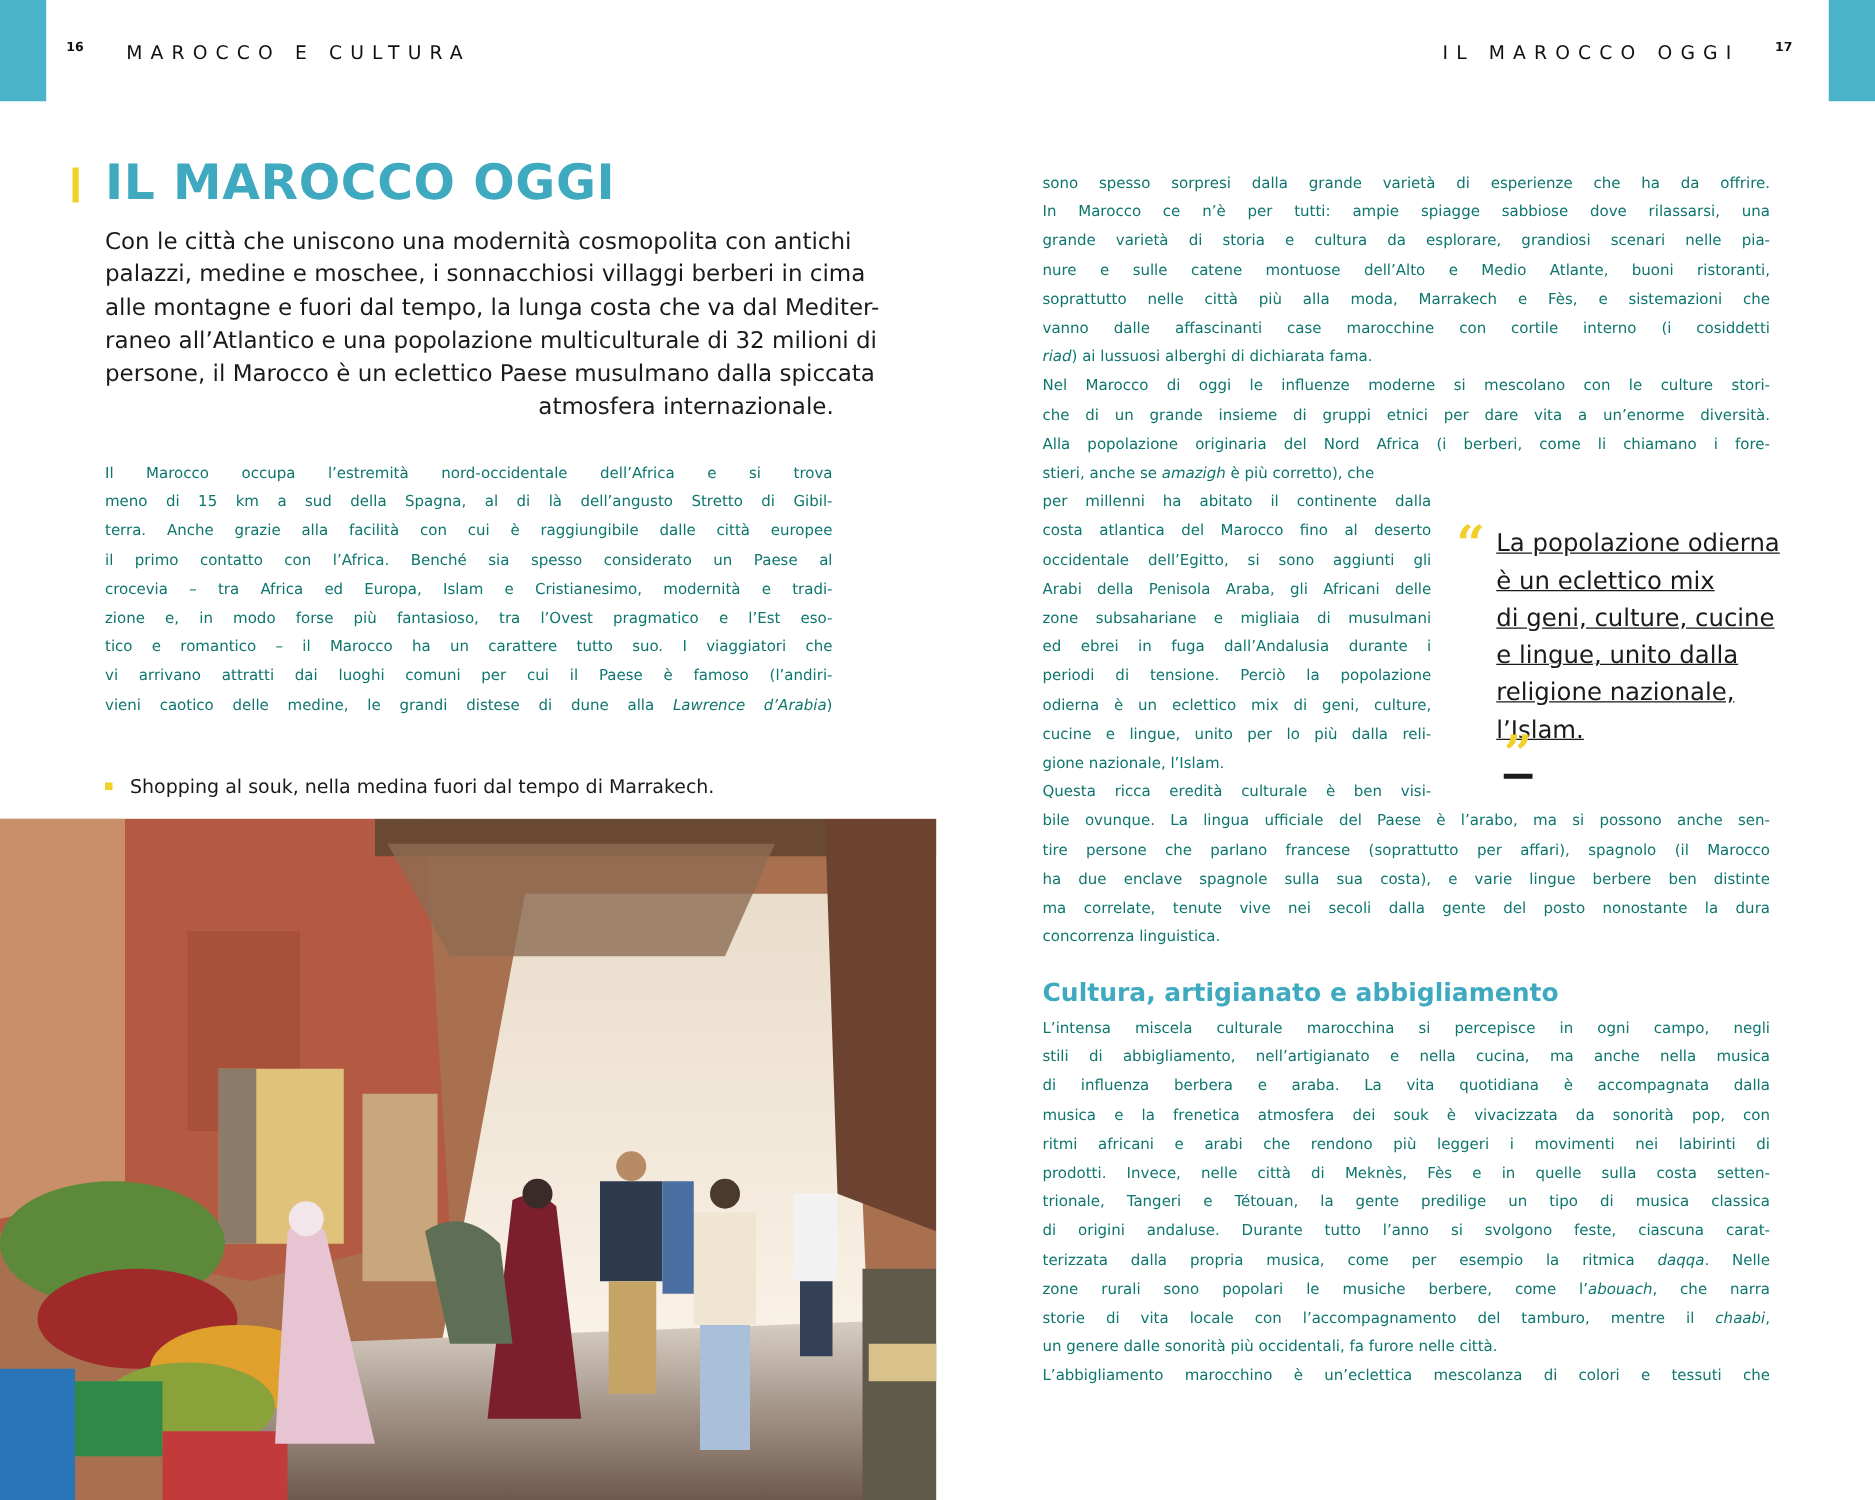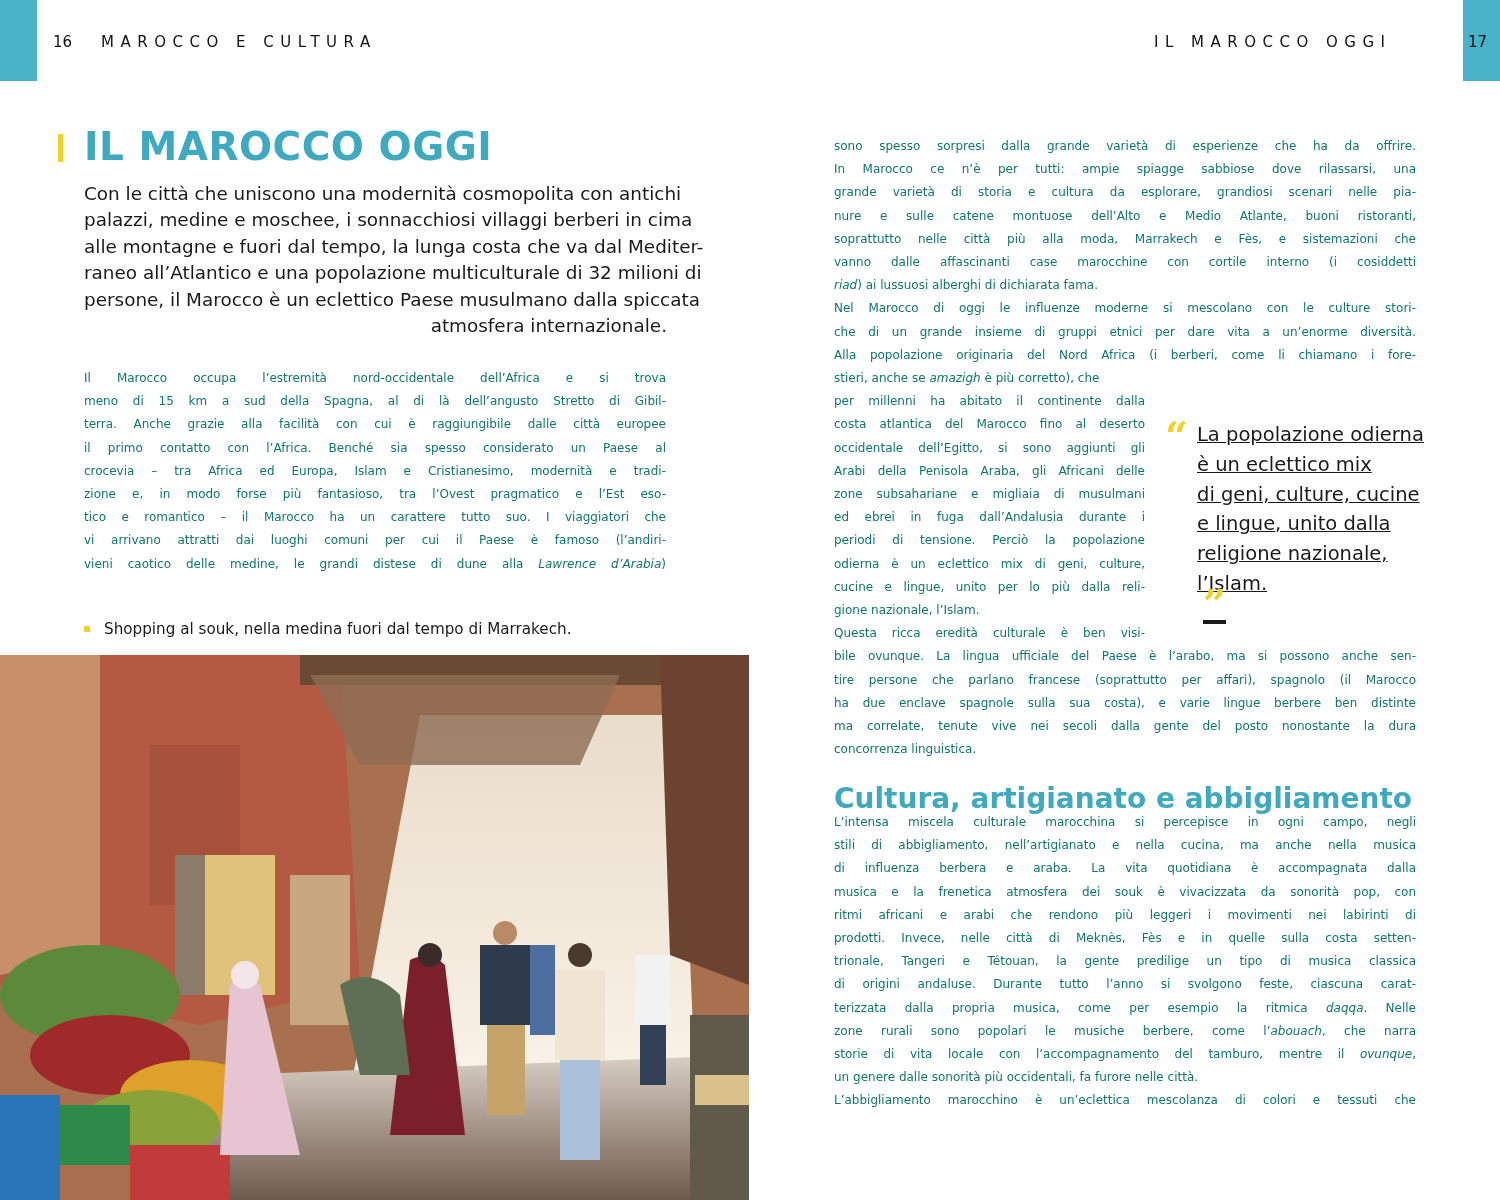--- a/index.html
+++ b/index.html
@@ -4,21 +4,21 @@
 <style>
   * { box-sizing: border-box; margin: 0; padding: 0; }
   html, body { width: 1500px; height: 1200px; background: #ffffff; overflow: hidden; }
   body { position: relative; font-family: "DejaVu Sans", sans-serif; color: #222; }
 
   .tab { position: absolute; top: 0; width: 37px; height: 81px; background: #4bb3c9; }
   .tab.left { left: 0; }
   .tab.right { right: 0; }
 
   .running-head { position: absolute; top: 33px; font-family: "DejaVu Sans", sans-serif; font-size: 15px; color: #111; letter-spacing: 6.5px; }
-  .page-num { position: absolute; top: 33px; font-family: "DejaVu Sans", sans-serif; font-size: 15px; font-weight: normal; color: #111; }
+  .page-num { position: absolute; top: 33px; font-family: "DejaVu Sans", sans-serif; font-size: 10px; font-weight: bold; color: #111; }
 
   .title-bar { position: absolute; left: 58px; top: 134px; width: 5px; height: 28px; background: #f3cf2a; }
   .title { position: absolute; left: 84px; top: 124px; font-family: "DejaVu Sans", sans-serif; font-size: 39px; color: #3fa9c0; letter-spacing: 0.5px; white-space: nowrap; }
 
   .lead { position: absolute; left: 84px; top: 181px; width: 583px; font-family: "DejaVu Sans", sans-serif; font-size: 18.4px; line-height: 26.4px; color: #1a1a1a; text-align: right; }
   .lead span { display: block; white-space: nowrap; }
 
   .body-col { position: absolute; font-family: "DejaVu Sans", sans-serif; font-size: 12px; line-height: 23.2px; color: #0f766e; }
   .body-col .ln { display: block; white-space: nowrap; text-align: justify; text-align-last: justify; }
   .body-col .ln.last { text-align-last: left; }
@@ -33,34 +33,34 @@
 
   .right-body { left: 834px; top: 135px; width: 582px; }
   .narrow { width: 311px !important; }
 
   .pullquote { position: absolute; left: 1165px; top: 420px; width: 260px; font-family: "DejaVu Sans", sans-serif; font-size: 19.5px; line-height: 29.8px; color: #1a1a1a; }
   .pullquote .q-open { position: absolute; left: 0; top: -4px; font-family: "DejaVu Serif", serif; font-size: 40px; color: #f3cf2a; font-weight: bold; line-height: 40px; }
   .pullquote .q-text { margin-left: 32px; text-decoration: underline; }
   .pullquote .q-text span { display: block; white-space: nowrap; }
   .pullquote .q-close { font-family: "DejaVu Serif", serif; font-size: 40px; color: #f3cf2a; font-weight: bold; line-height: 10px; vertical-align: -14px; margin-left: 6px; }
 
-  .subhead { position: absolute; left: 834px; top: 782px; font-family: "DejaVu Sans", sans-serif; font-size: 28px; color: #3fa9c0; white-space: nowrap; }
+  .subhead { position: absolute; left: 834px; top: 782px; font-family: "DejaVu Sans", sans-serif; font-size: 20px; color: #3fa9c0; white-space: nowrap; }
   .sub-body { left: 834px; top: 811px; width: 582px; }
 </style>
 </head>
 <body>
 
 <div class="tab left"></div>
 <div class="tab right"></div>
 
 <div class="page-num" style="left:53px;">16</div>
 <div class="running-head" style="left:101px;">MAROCCO E CULTURA</div>
 
 <div class="running-head" style="left:1154px;">IL MAROCCO OGGI</div>
-<div class="page-num" style="left:1468px;">17</div>
+<div class="page-num" style="left:1420px;">17</div>
 
 <div class="title-bar"></div>
 <h1 class="title">IL MAROCCO OGGI</h1>
 
 <div class="lead">
   <span>Con le città che uniscono una modernità cosmopolita con antichi</span>
   <span>palazzi, medine e moschee, i sonnacchiosi villaggi berberi in cima</span>
   <span>alle montagne e fuori dal tempo, la lunga costa che va dal Mediter-</span>
   <span>raneo all’Atlantico e una popolazione multiculturale di 32 milioni di</span>
   <span>persone, il Marocco è un eclettico Paese musulmano dalla spiccata</span>
@@ -198,16 +198,16 @@
   <span class="ln">L’intensa miscela culturale marocchina si percepisce in ogni campo, negli</span>
   <span class="ln">stili di abbigliamento, nell’artigianato e nella cucina, ma anche nella musica</span>
   <span class="ln">di influenza berbera e araba. La vita quotidiana è accompagnata dalla</span>
   <span class="ln">musica e la frenetica atmosfera dei souk è vivacizzata da sonorità pop, con</span>
   <span class="ln">ritmi africani e arabi che rendono più leggeri i movimenti nei labirinti di</span>
   <span class="ln">prodotti. Invece, nelle città di Meknès, Fès e in quelle sulla costa setten-</span>
   <span class="ln">trionale, Tangeri e Tétouan, la gente predilige un tipo di musica classica</span>
   <span class="ln">di origini andaluse. Durante tutto l’anno si svolgono feste, ciascuna carat-</span>
   <span class="ln"><span>terizzata dalla propria musica, come per esempio la ritmica </span><em>daqqa</em><span>. Nelle</span></span>
   <span class="ln"><span>zone rurali sono popolari le musiche berbere, come l’</span><em>abouach</em><span>, che narra</span></span>
-  <span class="ln"><span>storie di vita locale con l’accompagnamento del tamburo, mentre il </span><em>ovunque</em><span>,</span></span>
+  <span class="ln"><span>storie di vita locale con l’accompagnamento del tamburo, mentre il </span><em>chaabi</em><span>,</span></span>
   <span class="ln last">un genere dalle sonorità più occidentali, fa furore nelle città.</span>
   <span class="ln">L’abbigliamento marocchino è un’eclettica mescolanza di colori e tessuti che</span>
 </div>
 
 </body></html>

